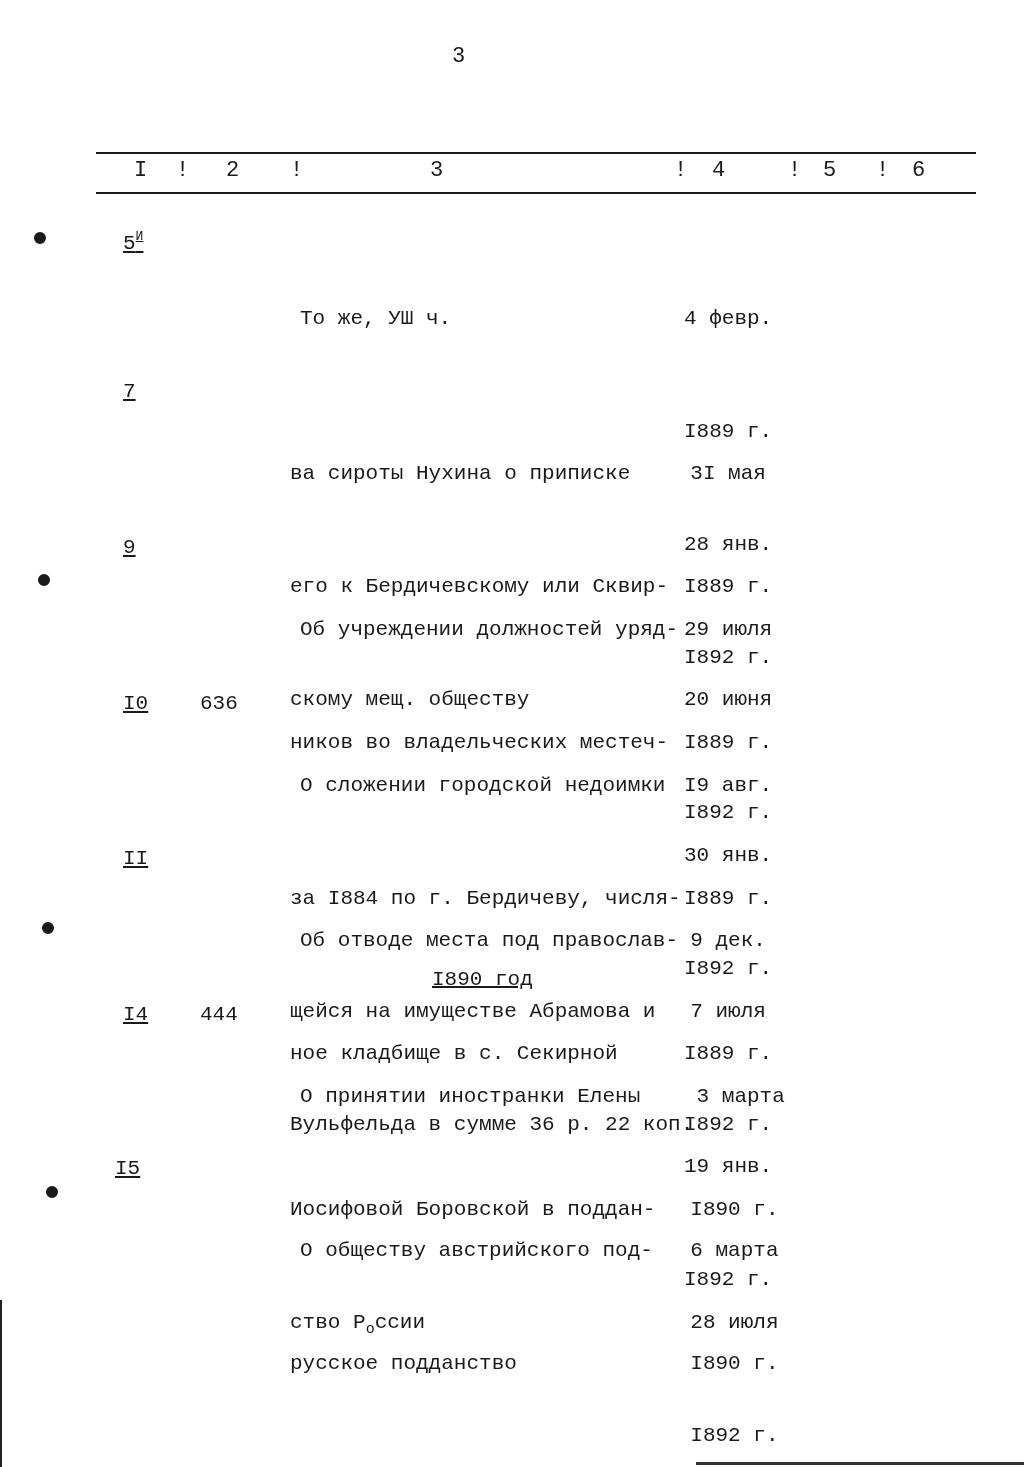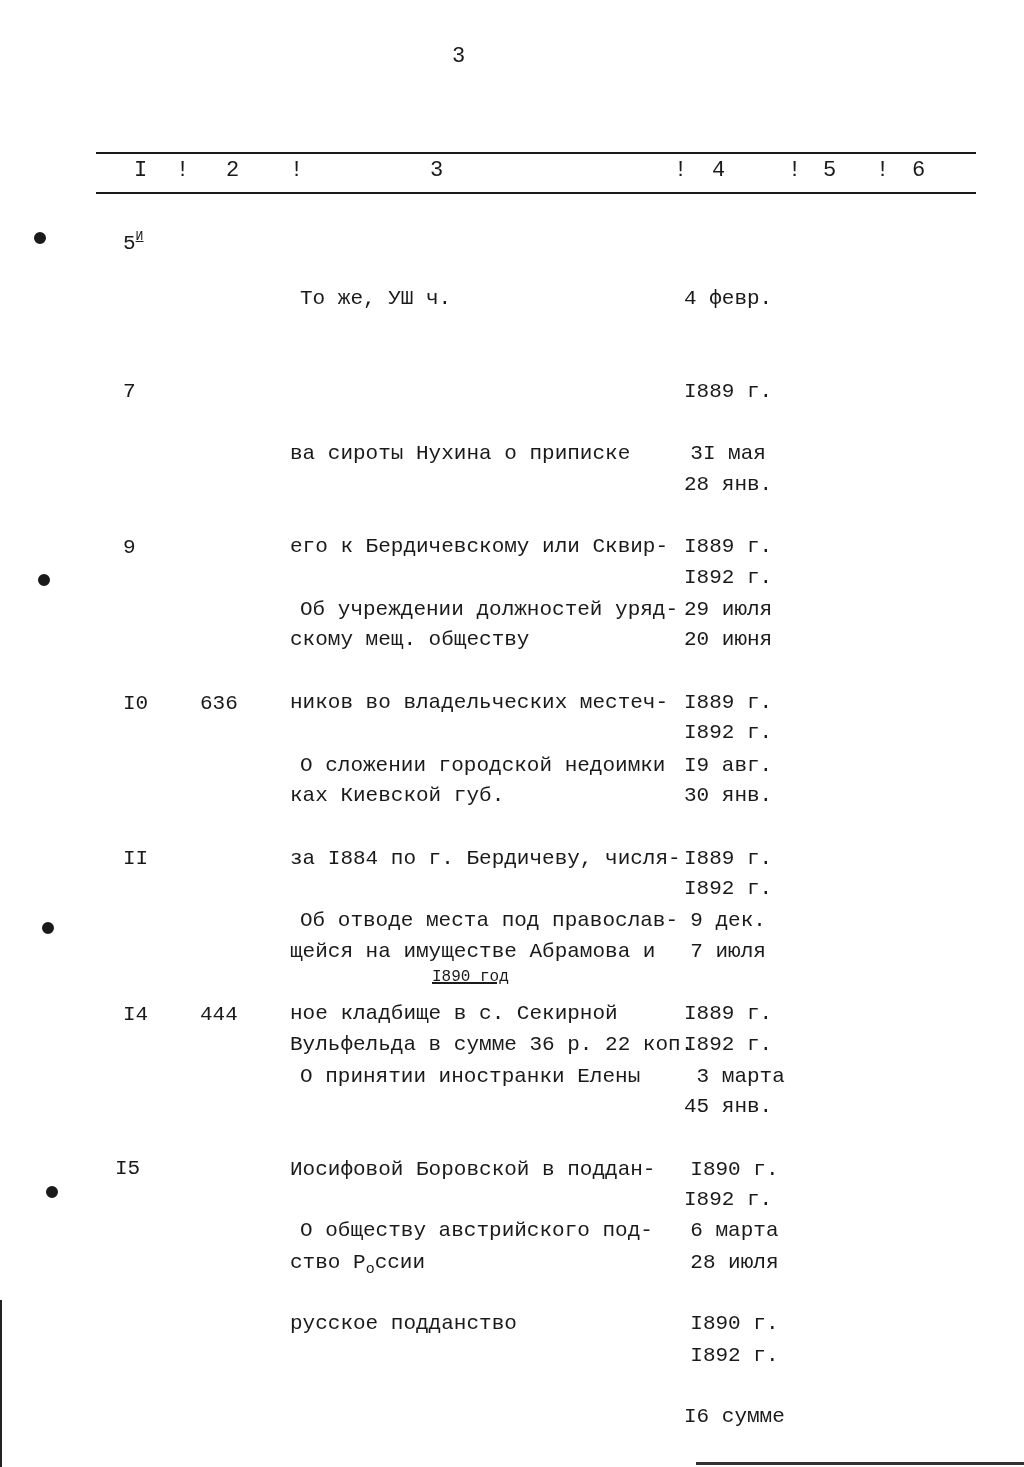--- a/index.html
+++ b/index.html
@@ -42,39 +42,39 @@
       position: absolute;
       top: 0;
     }
     .entry {
       position: absolute;
       left: 0;
       width: 1024px;
       font-size: 21px;
       line-height: 31px;
     }
-    .col1 { position: absolute; left: 123px; top: 0; }
+    .col1 { position: absolute; left: 123px; top: 0; text-decoration: underline; }
     .col2 { position: absolute; left: 200px; top: 0; }
     .col3 { position: absolute; left: 290px; top: 0; width: 400px; white-space: pre; }
     .col4 { position: absolute; left: 684px; top: 0; white-space: pre; text-align: center; }
-    .col3 div, .col4 div { height: 31px; white-space: pre; }
+    .col3 div, .col4 div { height: 31px; white-space: pre; margin-top: 20px; }
     .sup {
       font-size: 13px;
       vertical-align: 9px;
       text-decoration: underline;
     }
     .sub-o {
       font-size: 15px;
       vertical-align: -5px;
     }
     .year-heading {
       position: absolute;
       left: 432px;
       top: 968px;
-      font-size: 16px;
+      font-size: 21px;
       text-decoration: underline;
       text-decoration-thickness: 2px;
     }
     .hole {
       position: absolute;
       width: 12px;
       height: 12px;
       background: #1a1a1a;
       border-radius: 50%;
       transform: rotate(45deg);
@@ -143,21 +143,20 @@
     <div>20 июня</div>
     <div>I892 г.</div>
   </div>
 </div>
 
 <div class="entry" style="top:532px">
   <div class="col1">9</div>
   <div class="col3">
     <div style="padding-left:10px">Об учреждении должностей уряд-</div>
     <div>ников во владельческих местеч-</div>
-    <div>ках Киевской губ.</div>
   </div>
   <div class="col4">
     <div>29 июля</div>
     <div>I889 г.</div>
     <div>30 янв.</div>
     <div>I892 г.</div>
   </div>
 </div>
 
 <div class="entry" style="top:688px">
@@ -179,21 +178,21 @@
 
 <div class="entry" style="top:843px">
   <div class="col1">II</div>
   <div class="col3">
     <div style="padding-left:10px">Об отводе места под православ-</div>
     <div>ное кладбище в с. Секирной</div>
   </div>
   <div class="col4">
     <div>9 дек.</div>
     <div>I889 г.</div>
-    <div>45 янв.</div>
+    <div>19 янв.</div>
     <div>I892 г.</div>
   </div>
 </div>
 
 <div class="year-heading">I890 год</div>
 
 <div class="entry" style="top:999px">
   <div class="col1">I4</div>
   <div class="col2">444</div>
   <div class="col3">

